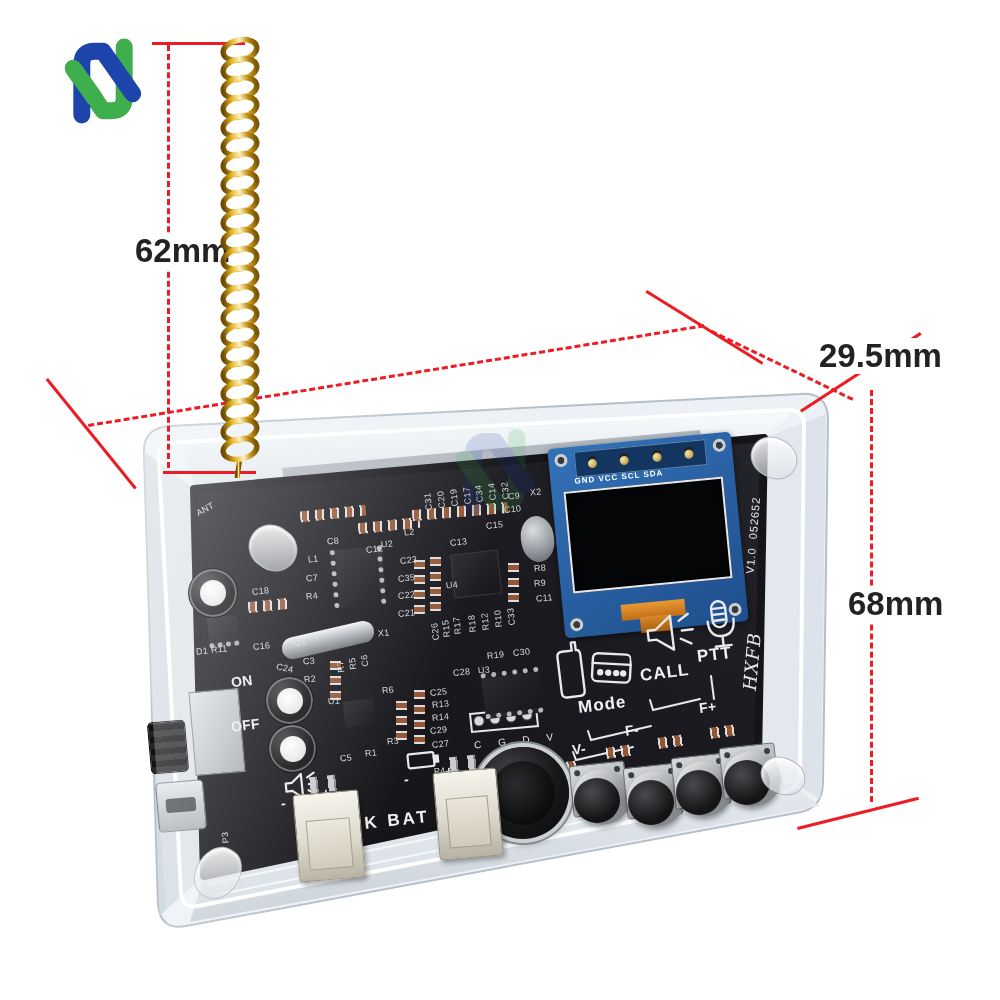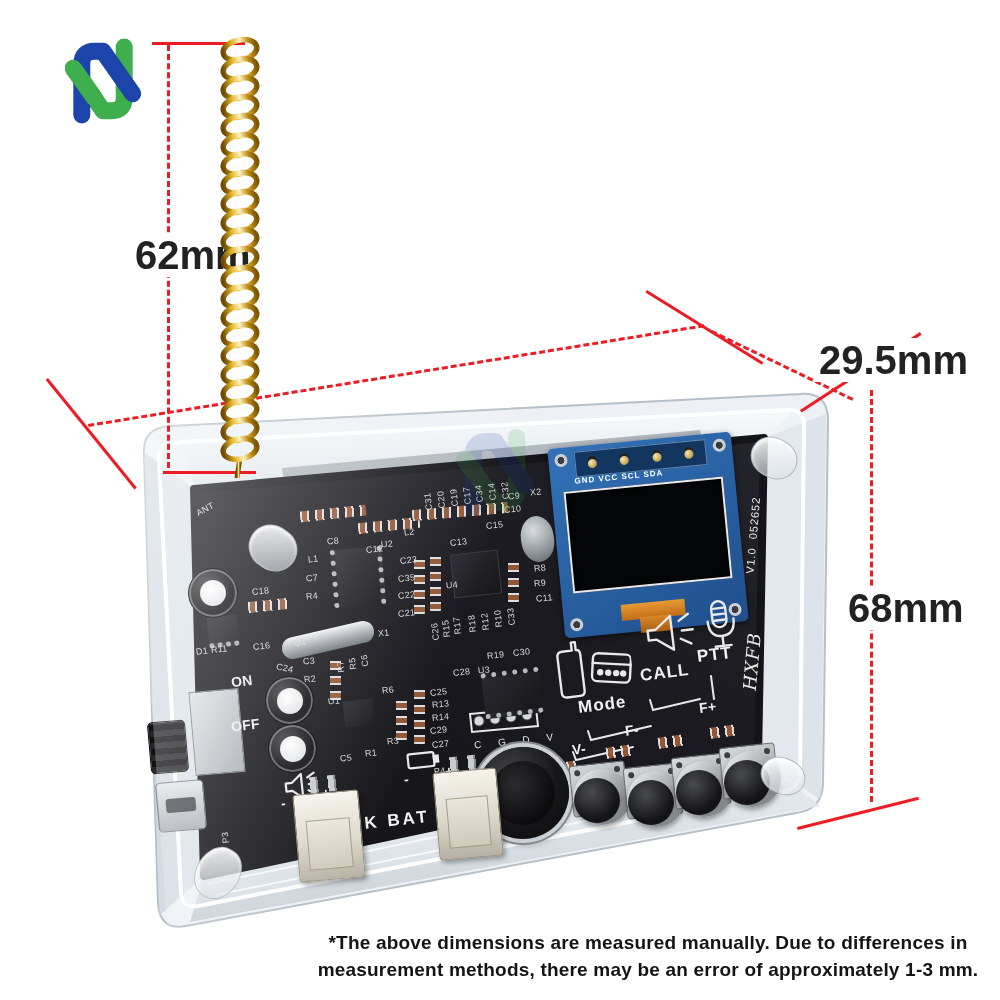--- a/index.html
+++ b/index.html
@@ -9,21 +9,21 @@
   .logo-mark{position:absolute;left:50px;top:28px;width:106px;height:106px;}
   .logo-text{position:absolute;left:24px;top:144px;font-size:37px;font-weight:bold;
              letter-spacing:.5px;color:#1d44ab;white-space:pre;}
   .logo-text .n-green{background:linear-gradient(100deg,#3fae4d 0 30%,#1d44ab 31%);
              -webkit-background-clip:text;background-clip:text;color:transparent;}
   .watermark{position:absolute;left:441px;top:418px;width:108px;height:108px;opacity:.16;z-index:40;}
   .ln{position:absolute;transform-origin:left top;z-index:50;}
   .ln.solid{border-top:3px solid #ed1c24;}
   .ln.dash{border-top:3px dashed #ed1c24;}
   .ln.vdash{border-left:3px dashed #ed1c24;}
-  .dim{position:absolute;z-index:55;font-size:40px;font-weight:600;color:#222;
+  .dim{position:absolute;z-index:55;font-size:33px;font-weight:600;color:#222;
        background:#fff;padding:0 5px;line-height:1.1;}
   
   .dev{position:absolute;z-index:10;}
   .slk{position:absolute;color:#d9d9dc;font-size:9px;line-height:1;letter-spacing:.3px;
        white-space:pre;z-index:22;}
   .slk.mid{font-size:14px;font-weight:bold;color:#eeeef0;}
   .slk.big{font-size:17px;font-weight:bold;color:#f2f2f4;letter-spacing:1px;}
   .slk.bigsp{letter-spacing:3px;}
   .slk.pads{font-size:10px;letter-spacing:7px;color:#e6e6e8;}
   .sidetext{position:absolute;color:#e8e8ea;font-size:11px;letter-spacing:1px;z-index:22;white-space:pre;}
@@ -446,18 +446,14 @@
       <use href="#loop" y="335"></use>
         <use href="#loop" y="354"></use>
         <use href="#loop" y="373"></use>
       <use href="#loop" y="392"></use>
         <use href="#loop" y="411"></use>
         <use href="#loop" y="430"></use>
       <use href="#loop" y="449"></use>
     </g>
   </svg>
 
-  <div class="footnote">
-    <div>*The above dimensions are measured manually. Due to differences in</div>
-    <div>measurement methods, there may be an error of approximately 1-3 mm.</div>
-  </div>
 
 </div>
 
 </body></html>

